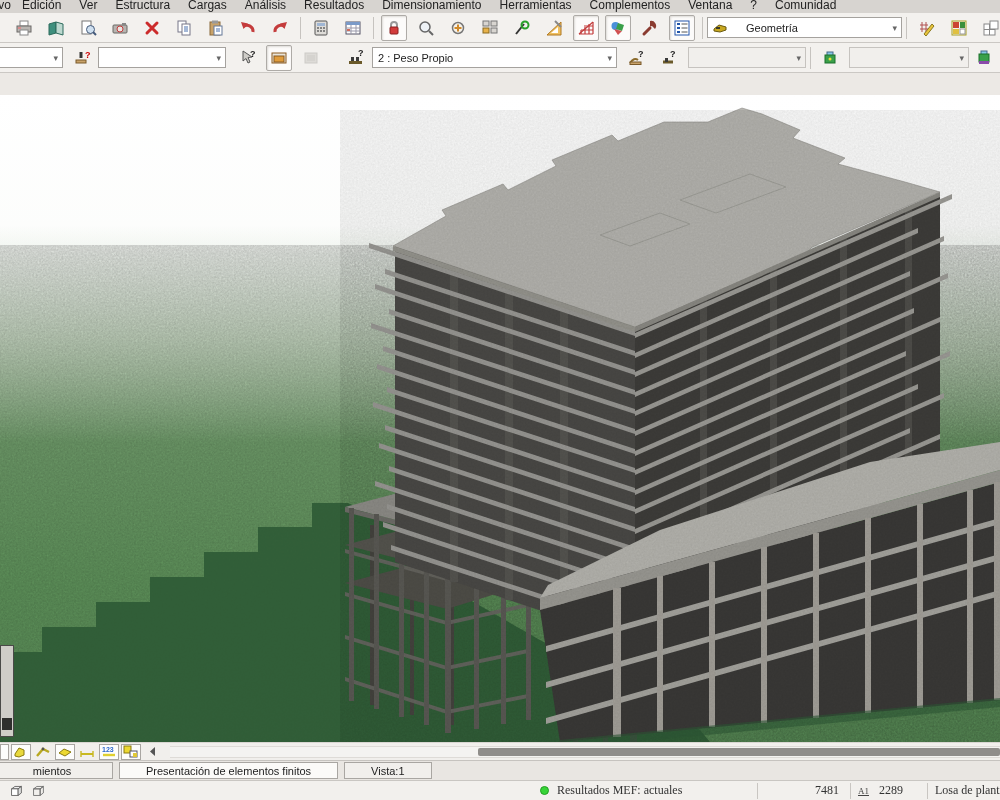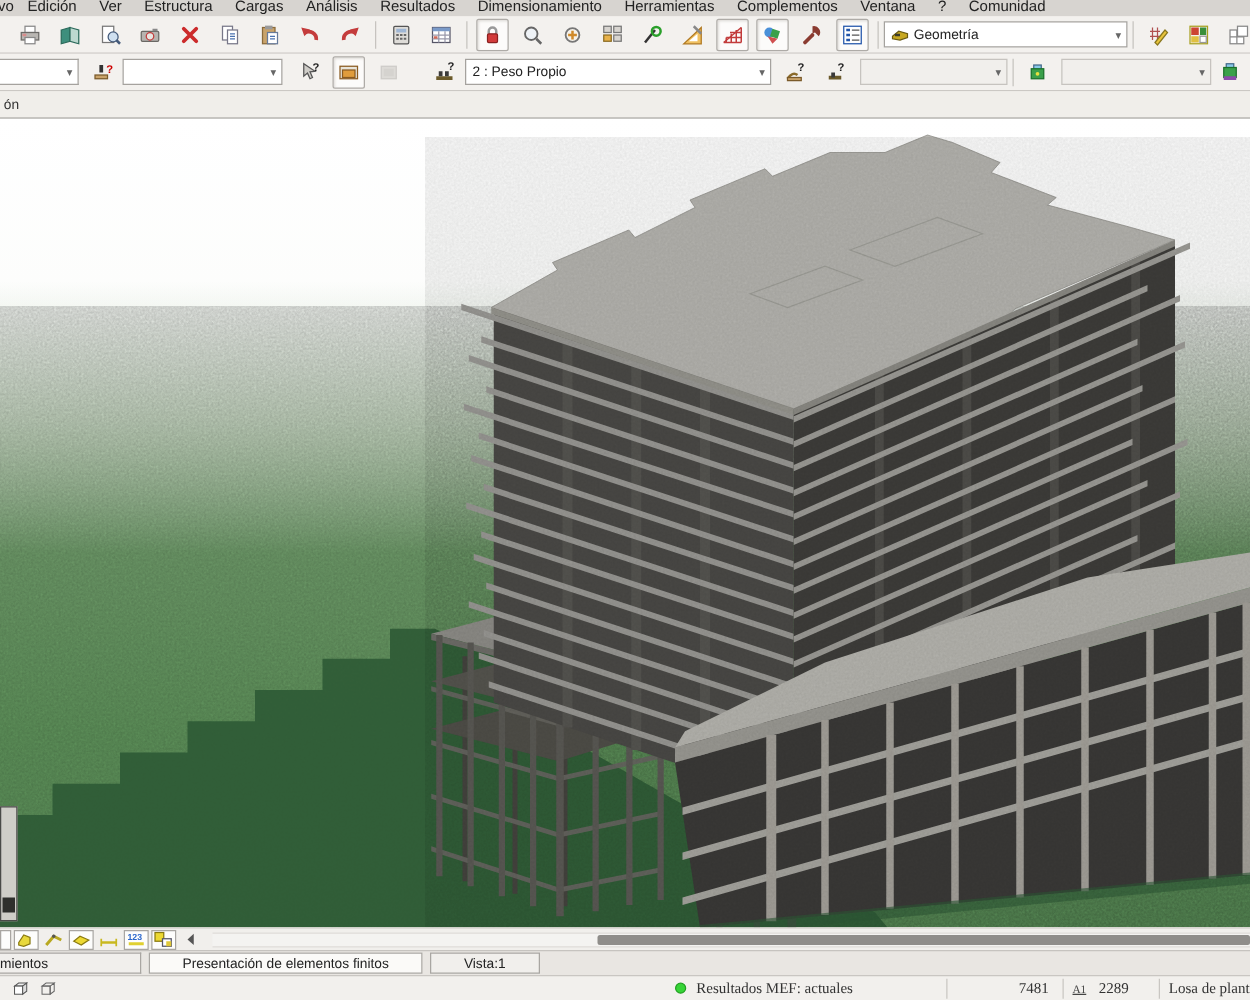--- a/index.html
+++ b/index.html
@@ -18,21 +18,21 @@
   .tb1 { top:13px; height:30px; }
   .tb2 { top:43px; height:30px; }
   .tb-btn { width:26px; height:26px; margin:0 3px; display:flex; align-items:center; justify-content:center;
             flex:none; border:1px solid transparent; border-radius:2px; }
   .tb-btn.pressed { border:1px solid #aeaba7; background:#fcfbfa; box-shadow:inset 1px 1px 2px #dedbd7; }
   .tb-btn.disabled { opacity:.5; }
   .tb-btn.clip { width:7px; margin:0 1px 0 0; overflow:hidden; justify-content:flex-start; }
   .tb-sep { width:1px; height:22px; background:#c6c3bf; margin:0 4px; flex:none; }
   .ig { width:18px; height:18px; flex:none; }
   .combo { height:21px; background:#fff; border:1px solid #a5a29e; display:flex; align-items:center;
-           font-size:11px; color:#222; flex:none; position:relative; padding-left:5px; }
+           font-size:11px; color:#222; flex:none; position:relative; padding-left:5px;gap:15px; }
   .combo .arrow { position:absolute; right:4px; color:#666; font-size:9px; }
   .combo.disabled { background:#f1efec; border-color:#c6c3bf; color:#888; }
   .combo .c-ico { width:14px; height:12px; margin-right:4px; flex:none; }
 
   
   .caption-bar { position:absolute; top:73px; height:22px; width:100%; background:#f0eeea;
                  border-bottom:1px solid #9b9995; display:flex; align-items:center; font-size:11px;
                  color:#333; padding-left:3px; }
 
   
@@ -52,21 +52,21 @@
   .mg { width:16px; height:13px; flex:none; }
   .scroll-track { flex:1; height:12px; background:#f4f3f1; border-top:1px solid #dedbd7; border-bottom:1px solid #dedbd7;
                   position:relative; margin-left:6px; }
   .scroll-thumb { position:absolute; left:308px; top:1px; height:8px; width:522px; background:#8f8d8a; border-radius:2px; }
 
   
   .tabsbar { position:absolute; top:760px; height:20px; width:100%; background:#e9e6e2; display:flex;
              align-items:center; border-top:1px solid #c6c3bf; }
   .tab { height:17px; background:#f1efec; border:1px solid #a9a6a2; font-size:11px; color:#222;
          display:flex; align-items:center; padding:0 26px; margin-right:6px; white-space:nowrap; flex:none; }
-  .tab.clip { width:113px; padding:0 8px 0 0; overflow:hidden; justify-content:flex-start; border-left:none; margin-right:6px; }
+  .tab.clip { width:113px; padding:0 8px 0 0; overflow:hidden; justify-content:center; border-left:none; margin-right:6px; }
   .tab.active { background:#fbfaf8; }
 
   
   .statusbar { position:absolute; top:780px; height:20px; width:100%; background:#f2f0ed;
                border-top:1px solid #c9c6c2; font-size:12px; color:#333; }
   .sb-abs { position:absolute; top:0; height:100%; display:flex; align-items:center; white-space:nowrap;font-family:Liberation Serif, serif; }
   .sb-sep { position:absolute; top:2px; width:1px; height:16px; background:#c9c6c2; }
   .dot { width:9px; height:9px; border-radius:50%; background:#37d437; border:1px solid #22a022; margin-right:8px; flex:none; }
   .cube { width:13px; height:13px; margin-right:9px; flex:none; }
   .badge-a1 { font-size:9px; color:#444; text-decoration:underline; margin-right:10px; }
@@ -355,23 +355,20 @@
     </div>
     <div class="tb-btn">
       <svg class="ig" viewBox="0 0 18 18">
           <rect x="5" y="2" width="6" height="4" fill="#88c8e8" stroke="#446a8a"></rect>
           <rect x="3" y="5" width="10" height="8" fill="#3aa04a" stroke="#1a702a"></rect>
           <rect x="3" y="12" width="10" height="3" fill="#8a4aaa"></rect>
         </svg>
     </div>
   </div>
 
-  <div class="caption-bar">
-    <span>ón</span>
-  </div>
 
   <div class="viewport">
     <svg width="1000" height="647" viewBox="0 0 1000 647">
       <defs>
         <linearGradient id="gSky" x1="0" y1="0" x2="0" y2="1">
           <stop offset="0" stop-color="#ffffff"></stop>
             <stop offset="1" stop-color="#f2f5f0"></stop>
         </linearGradient>
         <linearGradient id="gGrass" x1="0" y1="0" x2="0" y2="1">
           <stop offset="0" stop-color="#a9c4a2" stop-opacity="0"></stop>

